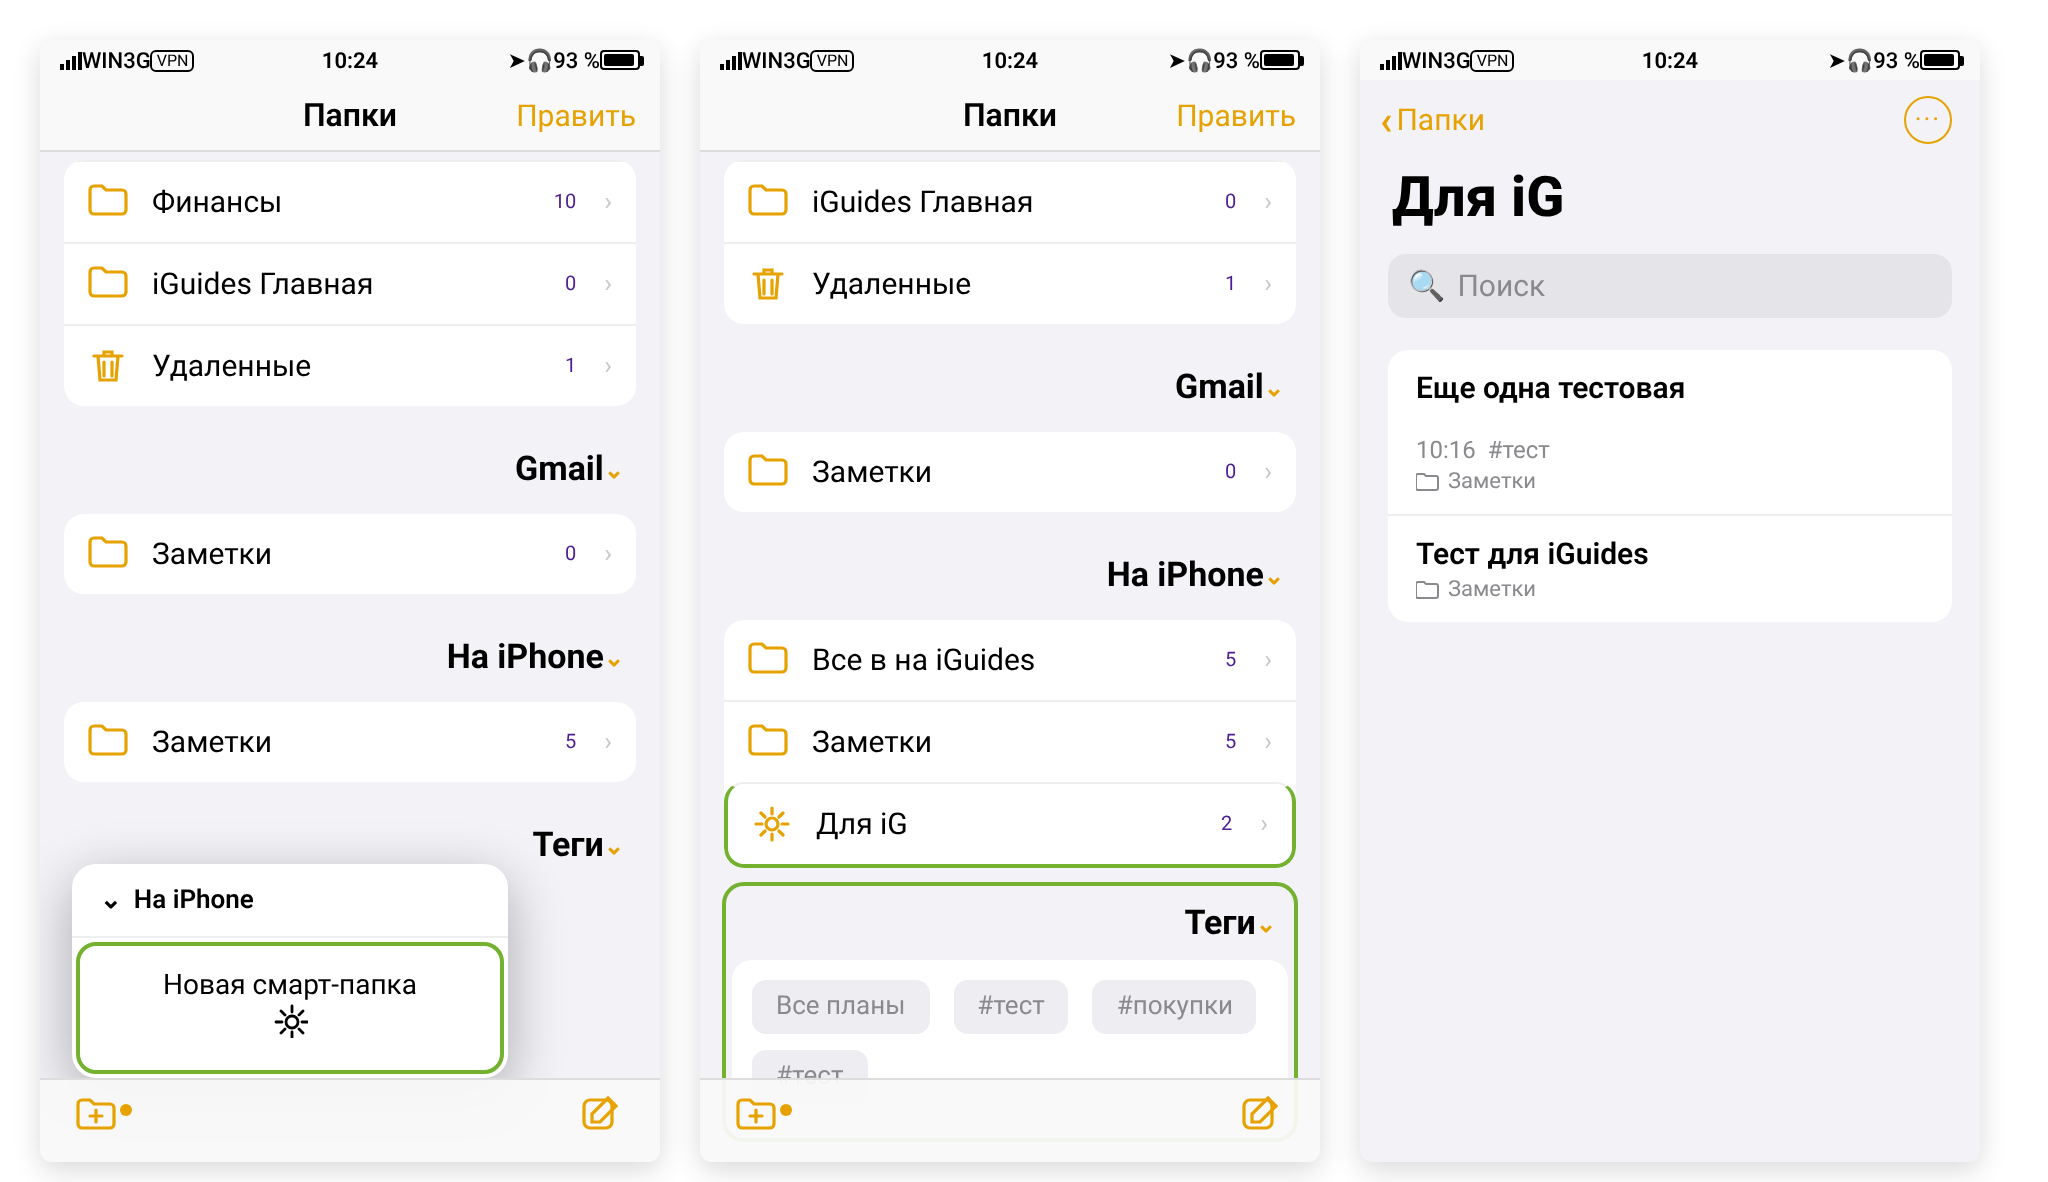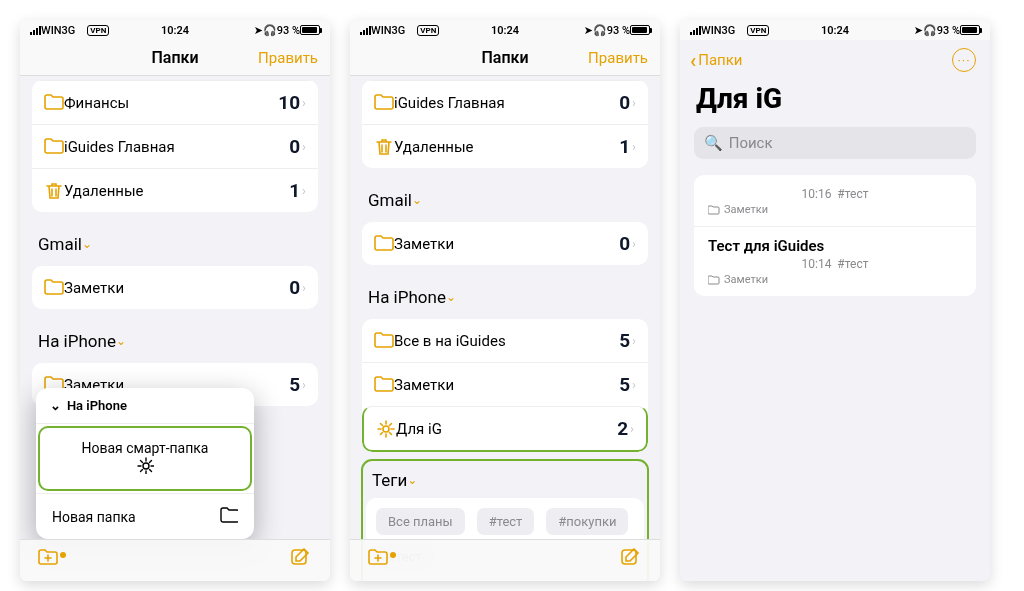--- a/index.html
+++ b/index.html
@@ -1,53 +1,53 @@
 <!DOCTYPE html>
 <html><head>
 <meta charset="utf-8">
 <style>
   * { box-sizing: border-box; margin: 0; padding: 0; font-family: -apple-system, BlinkMacSystemFont, "Segoe UI", Roboto, Helvetica, Arial, sans-serif; }
   body { background: #fff; display: flex; gap: 20px; padding: 20px; }
   .phone { width: 310px; height: 561px; background: #f2f2f7; border-radius: 6px; overflow: hidden; box-shadow: 0 4px 14px rgba(0,0,0,.15); display:flex; flex-direction:column; position:relative; }
   .status-bar { display:flex; align-items:center; justify-content:space-between; height:20px; padding:0 10px; font-size:11px; font-weight:500; color:#000; background:#f9f9f9;}
   .status-left, .status-right { display:flex; align-items:center; gap:0; }
   .status-center { position:absolute; left:50%; transform:translateX(-50%); font-weight:600; }
-  .vpn-badge { border:1px solid #000; border-radius:3px; padding:0 2px; font-size:8px; font-weight:700;margin-left:12px; }
+  .vpn-badge { border:1px solid #000; border-radius:3px; padding:0 2px; font-size:8px; font-weight:400; }
   .nav-bar { display:flex; align-items:center; justify-content:center; height:36px; background:#f9f9f9; border-bottom:0.5px solid #ddd; position:relative; }
   .nav-title { font-size:16px; font-weight:600; }
   .nav-right { position:absolute; right:12px; color:#e6a200; font-size:15px; }
   .nav-left { position:absolute; left:10px; color:#e6a200; font-size:15px; display:flex; align-items:center; gap:2px; }
   .content { flex:1; overflow:hidden; }
   .card { background:#fff; border-radius:10px; margin:8px 12px; overflow:hidden; }
-  .row { display:flex; align-items:center; padding:10px 12px; position:relative; }
+  .row { display:flex; align-items:center; padding:10px 12px; gap:12px; position:relative; }
   .row + .row { border-top:0.5px solid #eee; }
   .row-icon { width:20px; height:20px; display:flex; align-items:center; justify-content:center; }
   .row-label { flex:1; font-size:15px; color:#000; }
-  .row-count { font-size:19px; color:#0f172a; margin-right:2px;font-weight:bold; }
+  .row-count { font-size:10px; color:#4c1d95; margin-right:2px; }
   .chevron { color:#c7c7cc; font-size:13px; }
-  .section-header { display:flex; align-items:center; justify-content:flex-start; padding:14px 18px 4px 18px; font-size:17px; font-weight:400; }
+  .section-header { display:flex; align-items:center; justify-content:flex-end; padding:14px 18px 4px 18px; font-size:17px; font-weight:700; }
   .section-chevron { color:#e6a200; font-size:12px; }
   .highlight { outline: 2.5px solid #73b12f; outline-offset:-1px; border-radius:10px; }
   .highlight-row { border:2.5px solid #73b12f; border-radius:10px; }
   
   .popup { position:absolute; bottom:42px; left:16px; width:218px; background:#fff; border-radius:12px; box-shadow:0 8px 28px rgba(0,0,0,.3); overflow:hidden; }
   .popup-header { display:flex; align-items:center; gap:6px; padding:10px 14px; font-size:13px; font-weight:600; border-bottom:0.5px solid #eee; }
   .popup-row { display:flex; align-items:center; justify-content:space-between; padding:12px 16px; font-size:14px; }
   .popup-row + .popup-row { border-top:0.5px solid #eee; }
   .popup-row.highlight-green { border:2.5px solid #73b12f; border-radius:10px; margin:2px;flex-direction:column; }
 
   .toolbar { position:absolute; bottom:0; left:0; right:0; height:42px; background:rgba(249,249,249,.94); border-top:0.5px solid #ddd; display:flex; align-items:center; justify-content:space-between; padding:0 18px; }
   .toolbar-icon { color:#e6a200; }
   .toolbar-center { position:absolute; left:50%; transform:translateX(-50%); font-size:11px; color:#666; }
   .large-title { font-size:28px; font-weight:800; padding:10px 16px 8px 16px; }
   .search-bar { background:#e4e4e9; border-radius:9px; margin:4px 14px 10px 14px; padding:7px 10px; display:flex; align-items:center; gap:6px; color:#8a8a8e; font-size:15px; }
   .note-item { padding:10px 14px; }
   .note-item + .note-item { border-top:0.5px solid #eee; }
   .note-title { font-size:15px; font-weight:600; }
-  .note-meta { font-size:12px; color:#8a8a8e; margin-top:2px;text-align:center; }
+  .note-meta { font-size:12px; color:#8a8a8e; margin-top:15px; }
   .note-sub { font-size:11px; color:#8a8a8e; margin-top:2px; display:flex; align-items:center; gap:4px; }
   
   .tag-chip { display:inline-block; background:#eeeef2; color:#8a8a8e; font-size:13px; padding:6px 12px; border-radius:7px; margin:4px; }
   .tags-box { padding:6px 6px; }
   .dot { width:6px; height:6px; background:#e6a200; border-radius:50%; position:absolute; top:4px; left:22px; }
   .more-circle { width:24px; height:24px; border:1.5px solid #e6a200; border-radius:50%; display:flex; align-items:center; justify-content:center; color:#e6a200; font-size:13px; letter-spacing:1px; }
   .signal-bars { display:inline-flex; align-items:flex-end; gap:1px; }
   .signal-bars span { width:2px; background:#000; }
   .b1{height:3px}.b2{height:5px}.b3{height:7px}.b4{height:9px}
   .batt { width:20px; height:10px; border:1px solid #000; border-radius:2px; position:relative; }
@@ -197,26 +197,20 @@
     <div class="popup-header">
       <span>⌄</span>
       <span>На iPhone</span>
     </div>
     <div class="popup-row highlight-green">
       <span>Новая смарт-папка</span>
       <span><svg width="18" height="18">
             <use href="#i-gear-black"></use>
           </svg></span>
     </div>
-    <div class="popup-row">
-      <span>Новая папка</span>
-      <span><svg width="18" height="18">
-            <use href="#i-folder-black"></use>
-          </svg></span>
-    </div>
   </div>
 
   <div class="toolbar">
     <span class="toolbar-icon" style="position:relative">
       <svg width="24" height="22">
           <use href="#i-newfolder"></use>
         </svg>
       <span class="dot"></span>
     </span>
     <span class="toolbar-icon"><svg width="22" height="22">
@@ -393,31 +387,31 @@
 
   <div class="large-title">Для iG</div>
 
   <div class="search-bar">
     <span>🔍</span>
     <span>Поиск</span>
   </div>
 
   <div class="card" style="margin:6px 14px">
     <div class="note-item">
+      <div class="note-title">Еще одна тестовая</div>
       <div class="note-meta"><span>10:16</span>&nbsp;&nbsp;<span>#тест</span></div>
       <div class="note-sub">
           <svg width="12" height="10">
             <use href="#i-folder-mini"></use>
           </svg>
           <span>Заметки</span>
         </div>
     </div>
     <div class="note-item">
       <div class="note-title">Тест для iGuides</div>
-      <div class="note-meta"><span>10:14</span>&nbsp;&nbsp;<span>#тест</span></div>
       <div class="note-sub">
           <svg width="12" height="10">
             <use href="#i-folder-mini"></use>
           </svg>
           <span>Заметки</span>
         </div>
     </div>
   </div>
 
 </div>

